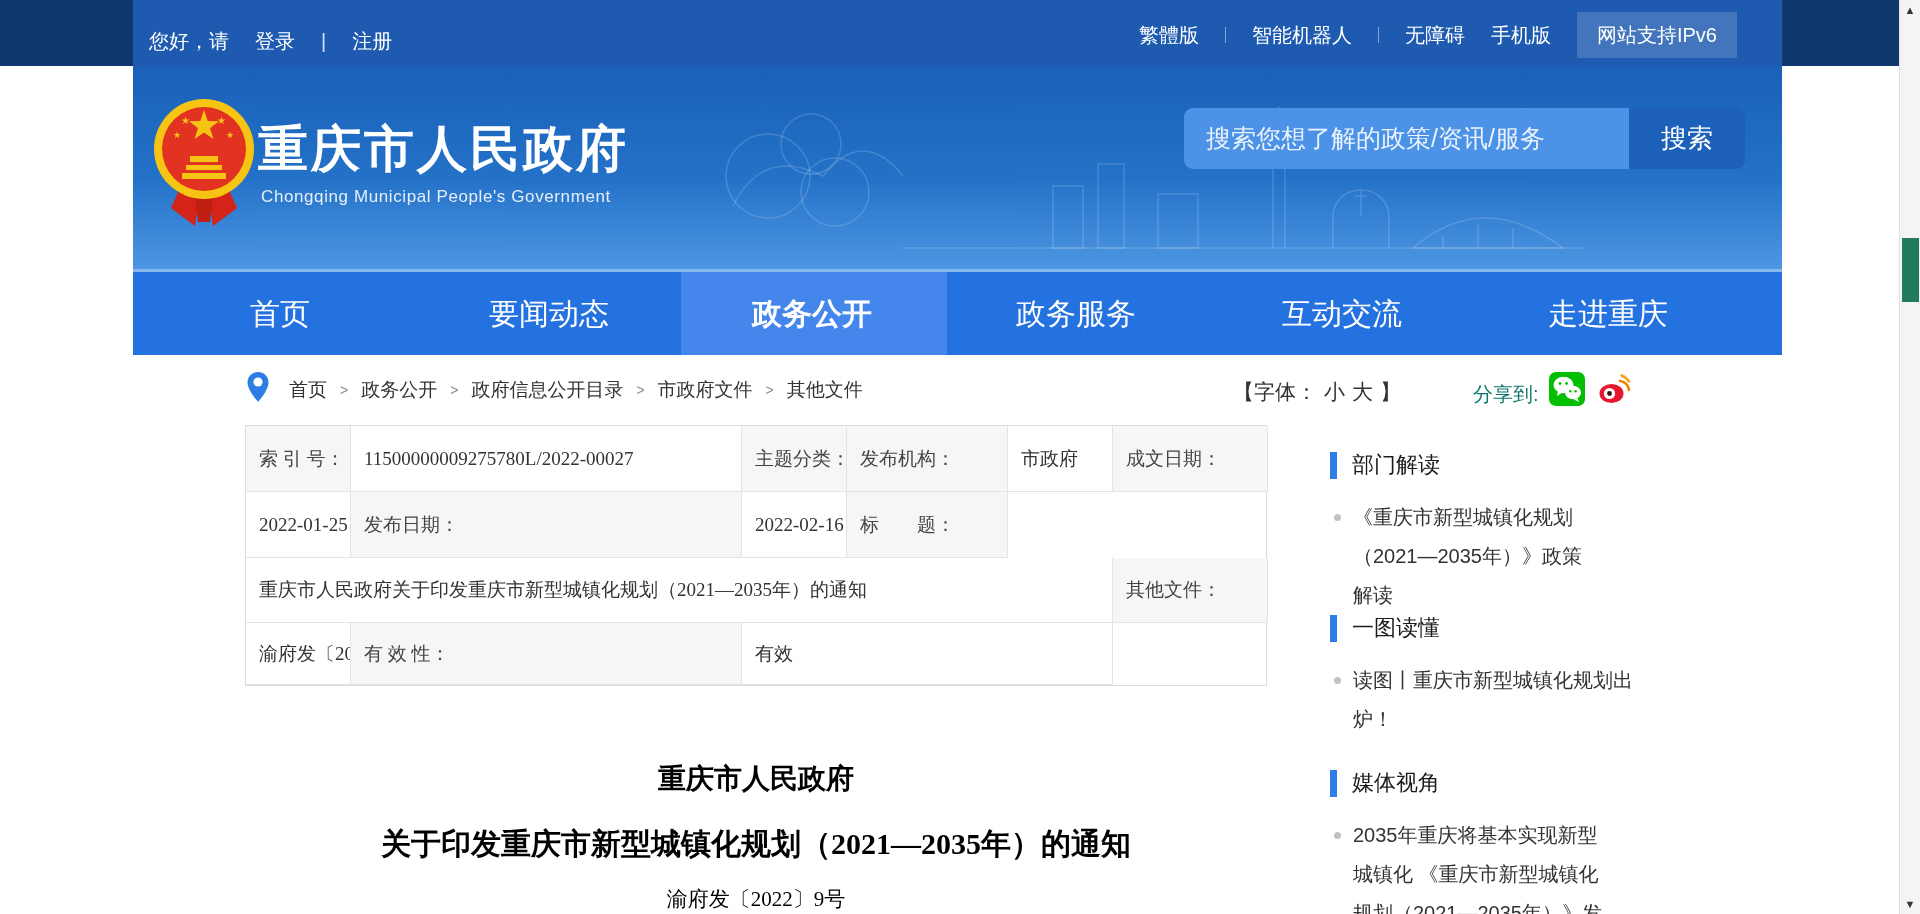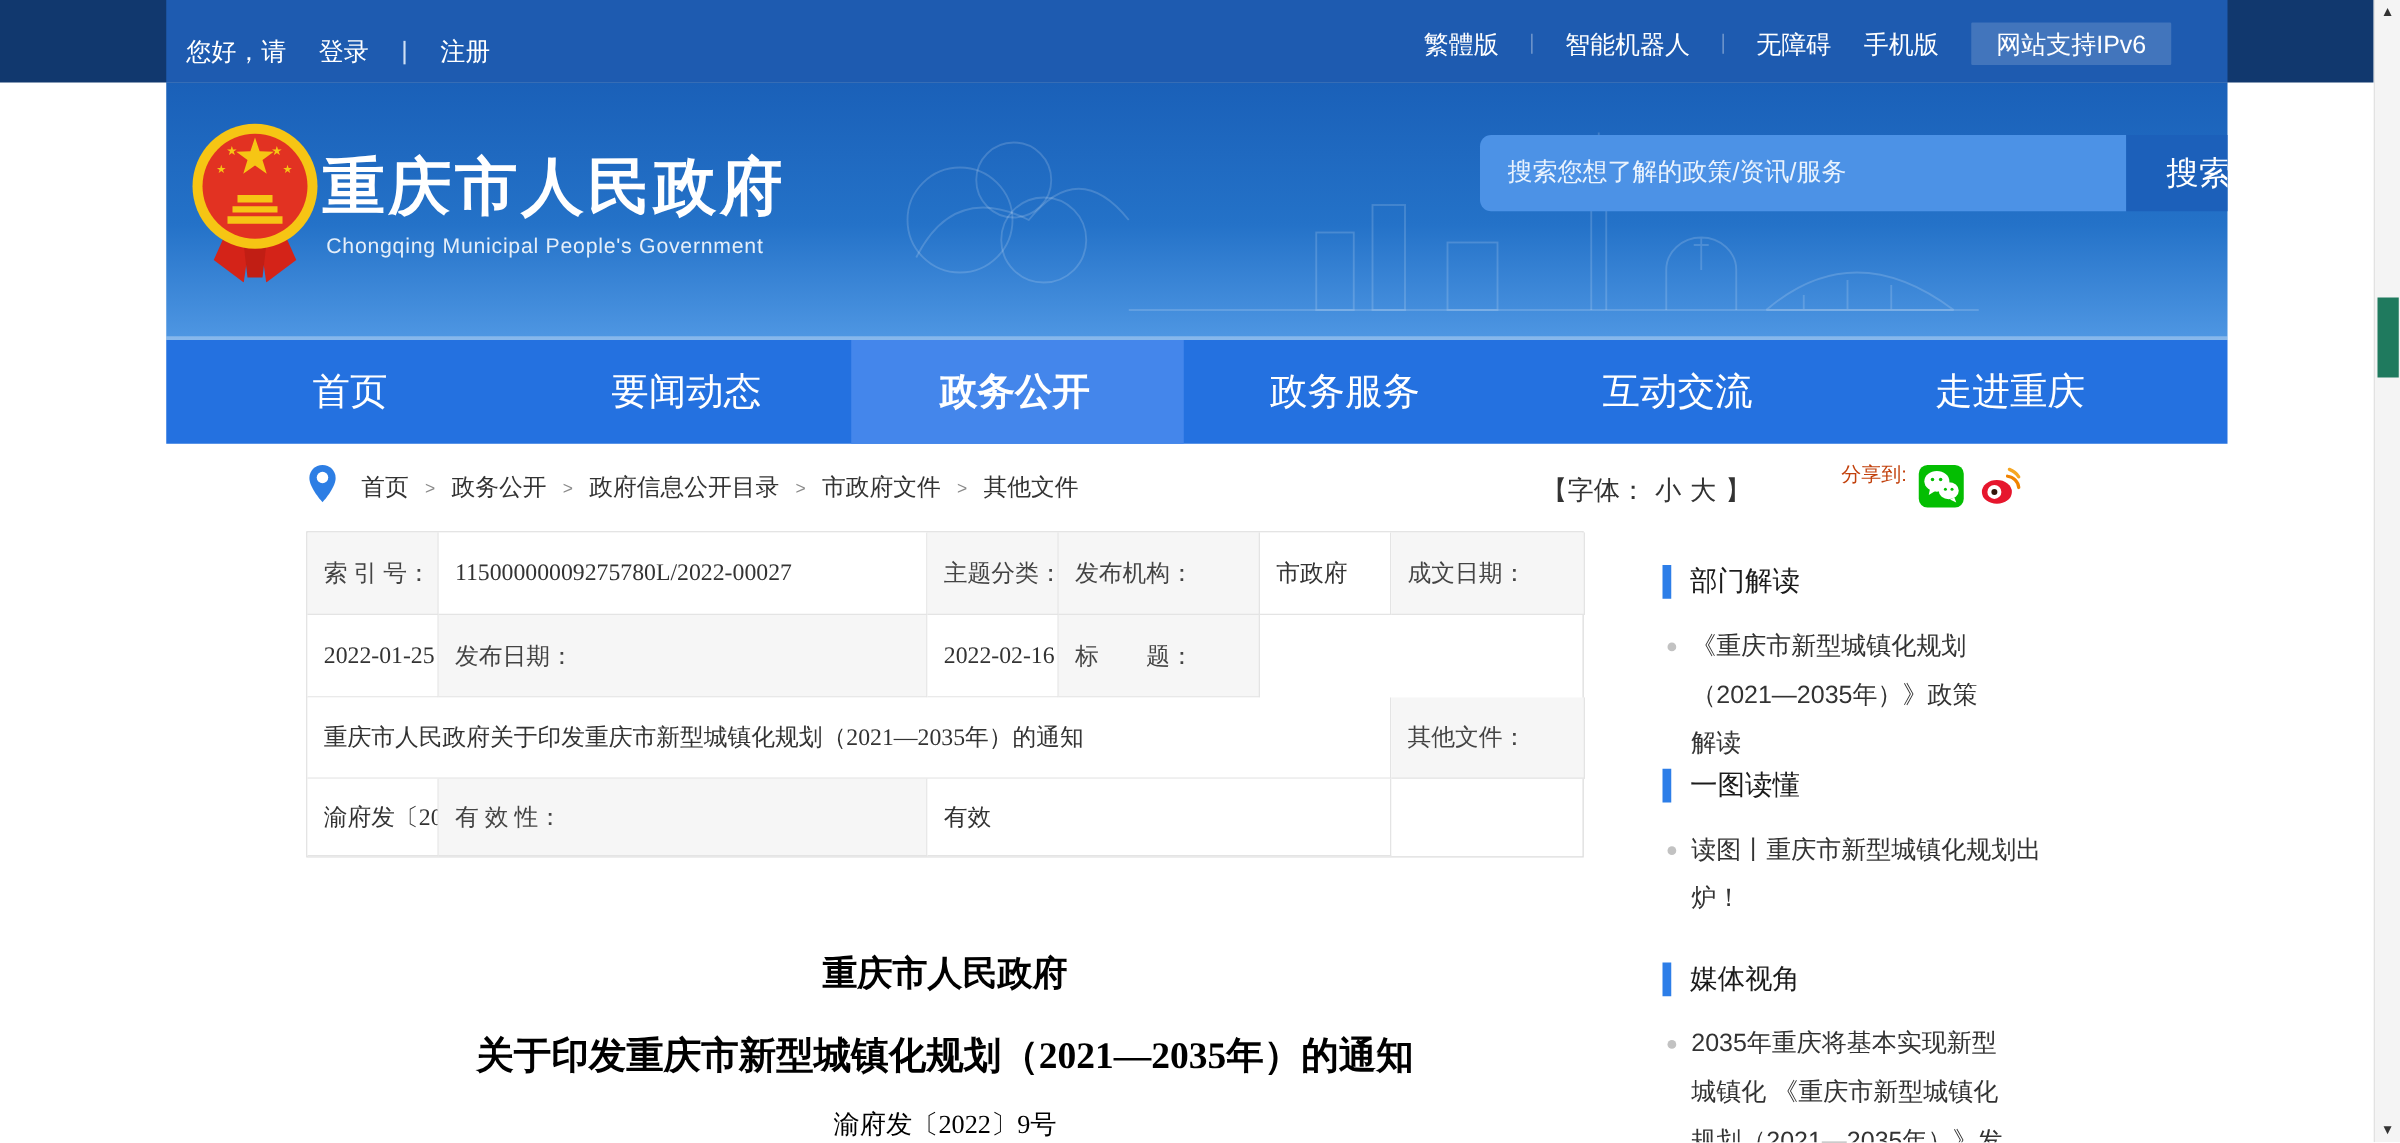--- a/index.html
+++ b/index.html
@@ -9,52 +9,52 @@
   }
   
   .topstrip { position:absolute; left:0; top:0; width:1899px; height:66px; background:#11386E; }
   .utility-bar { position:absolute; left:133px; top:0; width:1649px; height:66px; background:#1E5BB0; }
   .util-left { position:absolute; left:16px; top:28px; color:#fff; font-size:20px; display:flex; gap:26px; align-items:center; }
   .util-left .sep { color:#cfe0f5; }
   .util-left a { color:#fff; text-decoration:none; cursor:pointer; }
   .util-right { position:absolute; right:45px; top:13px; height:44px; display:flex; align-items:center; gap:26px; }
   .util-right .ulink { color:#fff; font-size:20px; cursor:pointer; }
   .vsep { width:1px; height:16px; background:rgba(255,255,255,0.45); }
-  .ipv6-btn { height:34px; padding:0 20px; background:rgba(255,255,255,0.16); border:none; border-radius:1px;
+  .ipv6-btn { height:46px; padding:0 20px; background:rgba(255,255,255,0.16); border:none; border-radius:1px;
     color:#fff; font-size:20px; cursor:pointer; font-family:inherit; }
   
   .header { position:absolute; left:133px; top:66px; width:1649px; height:206px;
     background:linear-gradient(180deg,#1A60B8 0%, #2472C8 55%, #4F97E3 100%); overflow:hidden; }
   .header::after { content:""; position:absolute; left:0; bottom:0; width:100%; height:3px; background:rgba(255,255,255,0.32); }
   .deco { position:absolute; left:440px; top:0; pointer-events:none; }
   .emblem { position:absolute; left:18px; top:30px; }
   .site-title { position:absolute; left:125px; top:50px; color:#fff; font-size:50px; font-weight:700; letter-spacing:3px; }
   .site-sub { position:absolute; left:128px; top:121px; color:rgba(255,255,255,0.88); font-size:17px; letter-spacing:0.6px; }
   .search-box { position:absolute; left:1051px; top:42px; display:flex; }
-  .search-input { width:517px; height:61px; box-sizing:border-box; background:#4C92E6; border:none;
-    border-radius:9px 0 0 9px; padding:17px 22px; color:#F0F6FD; font-size:20px; font-family:inherit; outline:none; }
+  .search-input { width:445px; height:61px; box-sizing:border-box; background:#4C92E6; border:none;
+    border-radius:9px 0 0 9px; padding:17px 22px; color:#F0F6FD; font-size:25px; font-family:inherit; outline:none; }
   .search-input::placeholder { color:#EAF3FD; opacity:1; }
   .search-btn { width:116px; height:61px; background:#1C60BA; border:none; border-radius:0 9px 9px 0;
     color:#fff; font-size:26px; cursor:pointer; font-family:inherit; }
   
   .nav { position:absolute; left:133px; top:272px; width:1649px; height:83px; background:#2471E0; }
   .nav-active-bg { position:absolute; left:548px; top:0; width:266px; height:83px; background:#4486EB; }
   .nav-item { position:absolute; top:0; transform:translateX(-50%); line-height:83px; color:#fff;
     font-size:30px; cursor:pointer; white-space:nowrap; }
   .nav-item.active { font-weight:700; }
   
   .pin { position:absolute; left:246px; top:371px; }
   .breadcrumb { position:absolute; left:289px; top:374px; height:32px; display:flex; align-items:center;
     gap:13px; font-size:19px; color:#333; }
   .breadcrumb .bsep { color:#8a8a8a; font-size:14px; }
   .breadcrumb .bitem { cursor:pointer; }
   .font-ctrl { position:absolute; left:1233px; top:378px; font-size:21px; color:#333; display:flex; gap:7px; }
   .font-ctrl .fbtn { cursor:pointer; }
-  .share-row { position:absolute; left:1473px; top:370px; display:flex; align-items:flex-start; gap:9px;
-    font-size:16px; color:#c2410c; }
+  .share-row { position:absolute; left:1473px; top:370px; display:flex; align-items:flex-end; gap:9px;
+    font-size:20px; color:#0f766e; }
   
   .doc-table { position:absolute; left:245px; top:425px; width:1022px; height:261px; display:grid;
     grid-template-columns:105px 391px 105px 161px 105px 155px; grid-template-rows:66px 66px 65px 62px;
     border:1px solid #dcdcdc; box-sizing:border-box;
     font-family:"Liberation Serif","DejaVu Serif",serif; font-size:19px; color:#333; background:#fff; }
   .cell { border-right:1px solid #e4e4e4; border-bottom:1px solid #e4e4e4; display:flex; align-items:center;
     padding:0 13px; box-sizing:border-box; background:#fff; white-space:nowrap; overflow:hidden; }
   .cell.lbl { background:#f6f6f6; color:#444; }
   .span3 { grid-column:span 3; } .span5 { grid-column:span 5; }
   

